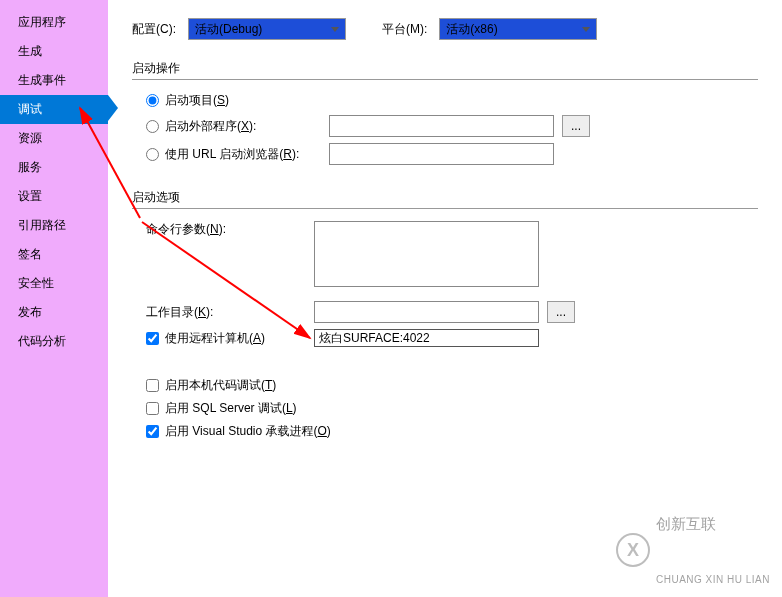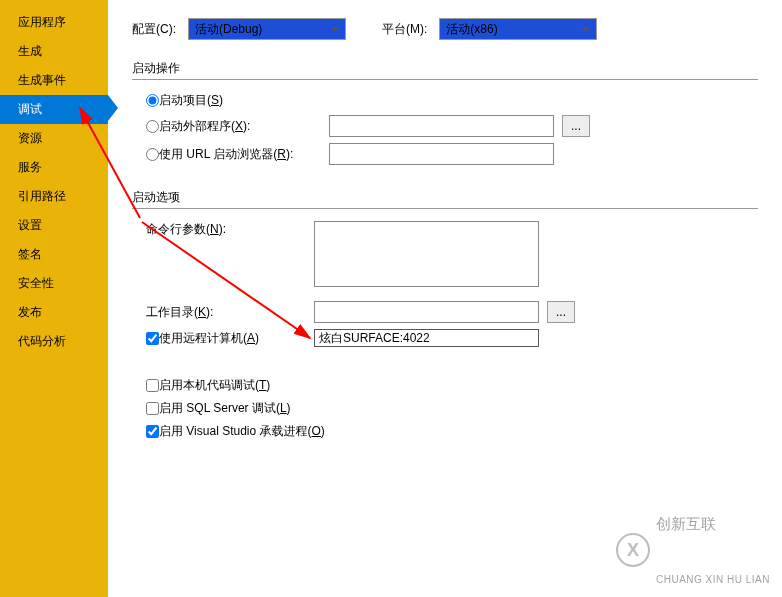--- a/index.html
+++ b/index.html
@@ -1,32 +1,32 @@
 <!DOCTYPE html>
 <html><head>
 <meta charset="utf-8">
 <style>
 * { box-sizing: border-box; margin: 0; padding: 0; }
 body { font-family: "Microsoft YaHei", "Segoe UI", sans-serif; font-size: 12px; background: #fff; color: #000; width: 782px; height: 597px; overflow: hidden; position: relative; }
 .container { display: flex; height: 100%; }
-.sidebar { width: 108px; background: #eab308; padding-top: 8px; }
+.sidebar { width: 108px; background: #f0abfc; padding-top: 8px; }
 .sidebar-item { padding: 6px 12px 6px 18px; cursor: pointer; position: relative; }
 .sidebar-item.selected { background: #0078d7; color: #fff; }
 .sidebar-item.selected::after { content: ""; position: absolute; right: -10px; top: 0; width: 0; height: 0; border-top: 13px solid transparent; border-bottom: 13px solid transparent; border-left: 10px solid #0078d7; }
 .main { flex: 1; padding: 18px 24px; position: relative; }
 .toprow { display: flex; align-items: center; gap: 8px; margin-bottom: 20px; }
 .toprow label { margin-right: 4px; }
 .combo { border: 1px solid #999; height: 22px; padding: 0 20px 0 6px; font-size: 12px; background: #1d4ed8; position: relative; display: inline-flex; align-items: center; }
 .combo::after { content: ""; position: absolute; right: 6px; top: 8px; width: 0; height: 0; border-left: 4px solid transparent; border-right: 4px solid transparent; border-top: 5px solid #555; }
 .combo1 { width: 158px; }
 .combo2 { width: 158px; }
 fieldset { border: none; margin-bottom: 18px; }
 .legend { font-size: 12px; border-bottom: 1px solid #999; padding-bottom: 2px; margin-bottom: 12px; width: 100%; }
 .optrow { display: flex; align-items: center; margin: 6px 0 6px 14px; gap: 8px; }
-.optrow label { display: inline-flex; align-items: center; }
+.optrow label { display: inline-flex; align-items: center; gap: 6px; }
 .radio, .checkbox { width: 13px; height: 13px; flex-shrink: 0; }
 .txt-input { border: 1px solid #888; height: 22px; width: 225px; padding: 0 4px; font-size: 12px; background: #fff; }
 .txt-input2 { border: 1px solid #555; height: 18px; width: 225px; padding: 0 4px; font-size: 12px; background: #fff; }
 .txa { border: 1px solid #888; width: 225px; height: 66px; font-size: 12px; padding: 2px 4px; resize: none; overflow-y: scroll; }
 .browse-btn { width: 28px; height: 22px; border: 1px solid #999; background: #eee; font-size: 12px; display: inline-flex; align-items: center; justify-content: center; cursor: pointer; }
 .field-label { width: 160px; display: inline-block; }
 .u { text-decoration: underline; }
 .arrow-svg { position: absolute; top: 0; left: 0; pointer-events: none; }
 .watermark { position: absolute; right: 12px; bottom: 12px; display: flex; align-items: center; gap: 6px; opacity: 0.55; font-size: 14px; color: #555; }
 .watermark .wm-icon { width: 34px; height: 34px; border-radius: 50%; border: 2px solid #888; display: flex; align-items: center; justify-content: center; font-weight: bold; font-size: 18px; color: #888; }
@@ -38,22 +38,22 @@
 <body>
 
 <div class="container">
   <div class="sidebar">
     <div class="sidebar-item"><span>应用程序</span></div>
     <div class="sidebar-item"><span>生成</span></div>
     <div class="sidebar-item"><span>生成事件</span></div>
     <div class="sidebar-item selected"><span>调试</span></div>
     <div class="sidebar-item"><span>资源</span></div>
     <div class="sidebar-item"><span>服务</span></div>
+    <div class="sidebar-item"><span>设置</span></div>
     <div class="sidebar-item"><span>引用路径</span></div>
-    <div class="sidebar-item"><span>设置</span></div>
     <div class="sidebar-item"><span>签名</span></div>
     <div class="sidebar-item"><span>安全性</span></div>
     <div class="sidebar-item"><span>发布</span></div>
     <div class="sidebar-item"><span>代码分析</span></div>
   </div>
 
   <div class="main">
 
     <div class="toprow">
       <label><span>配置(C):</span></label>

